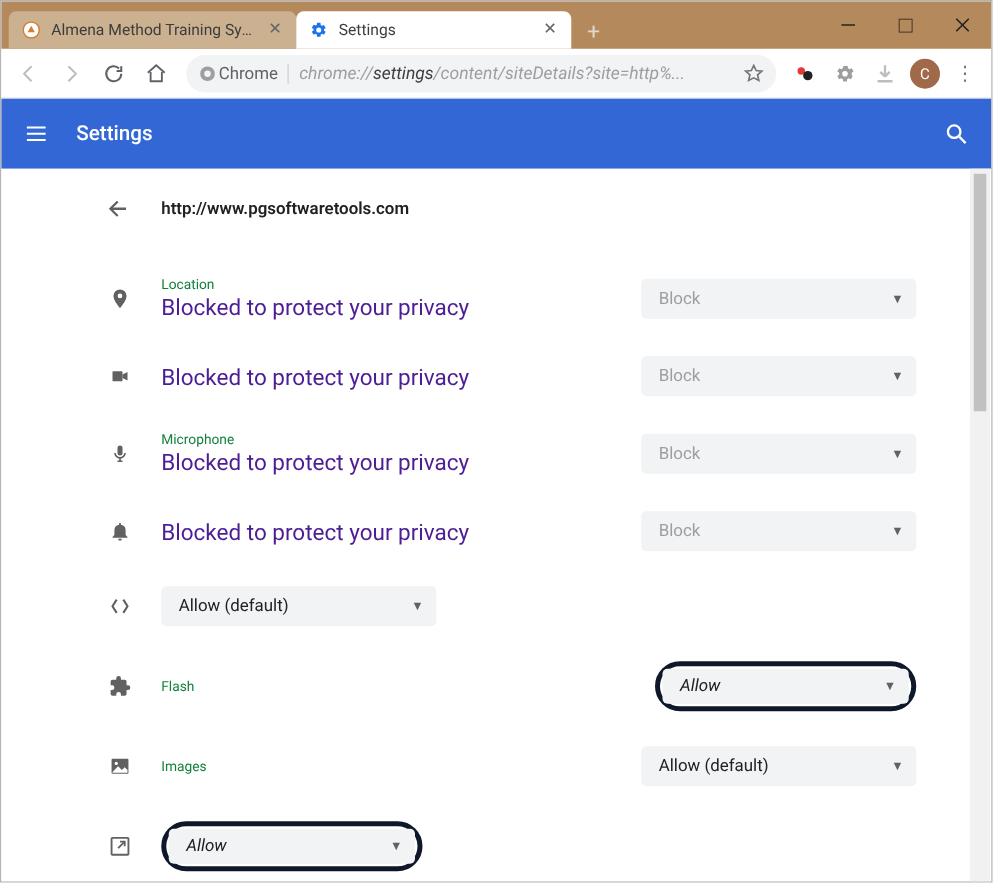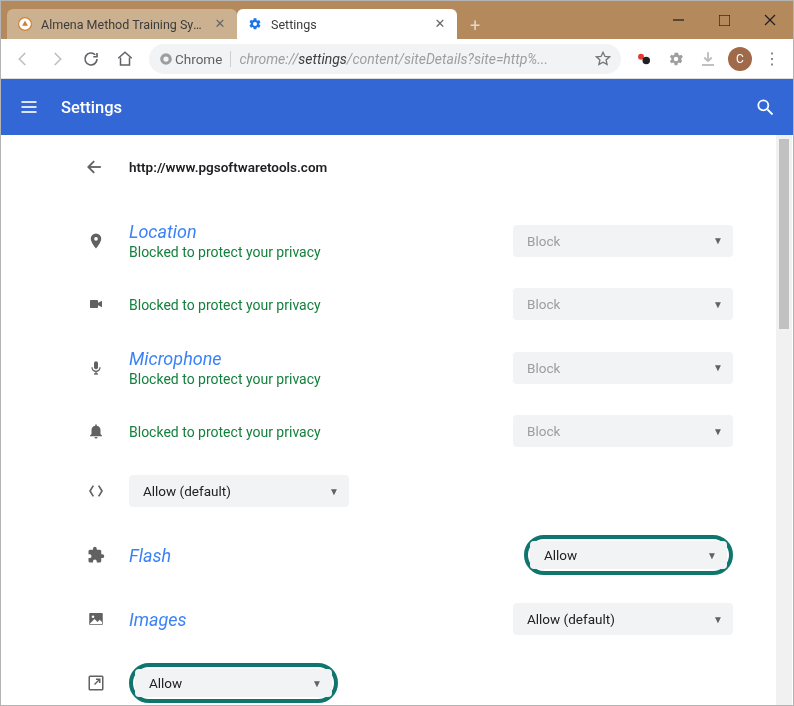--- a/index.html
+++ b/index.html
@@ -39,26 +39,26 @@
   .contentwrap { position: relative; height: calc(706px - 38px - 40px - 56px); background:#fff;padding-left:12px; }
   .scrollbar-track { position:absolute; right:1px; top:0; bottom:0; width:16px; background:#f1f1f1;}
   .scrollbar-thumb { position:absolute; right:3px; width:10px; background:#c1c1c1; border-radius:0; top:4px; height:190px;}
   .content { padding: 0 60px 0 72px; }
   .pagehdr { display:flex; align-items:center; padding: 22px 0 30px 0; }
   .back-arrow { margin-right: 24px; color:#616161; cursor:pointer;}
   .siteurl { font-size: 13.5px; font-weight:600; color:#202124; }
   .perm { display:flex; align-items:center; padding: 14px 0; }
   .perm .picon { width: 22px; color:#616161; margin-right: 22px; flex-shrink:0; display:flex; align-items:center; justify-content:center;}
   .perm .ptext { flex:1; min-width:0;}
-  .perm .pname { font-size: 18px; color:#3b82f6;font-style:italic; }
-  .perm .psub { font-size: 14px; color:#15803d; margin-top:2px;}
+  .perm .pname { font-size: 11px; color:#15803d; }
+  .perm .psub { font-size: 18px; color:#4c1d95; margin-top:2px;}
   .perm .pcontrol { width: 220px; height:32px; background:#f1f3f4; border-radius:4px; display:flex; align-items:center; padding: 0 10px 0 14px; font-size:13.5px; color:#202124; cursor:pointer; }
   .perm .pcontrol.disabled { color:#9e9e9e; }
   .perm .pcontrol .tri { margin-left:auto; font-size:10px; color:#5f6368;}
-  .highlight { border: 4px solid #0f766e; border-radius: 20px; padding: 2px; }
+  .highlight { border: 4px solid #0f172a; border-radius: 20px; padding: 2px; font-style: italic; }
   .highlight .pcontrol { width: 197px; height:28px;}
   svg { display:block; }
 </style>
 </head>
 <body>
 
 <div class="titlebar">
   <div class="tabstrip">
     <div class="tab inactive">
       <span class="favicon">

